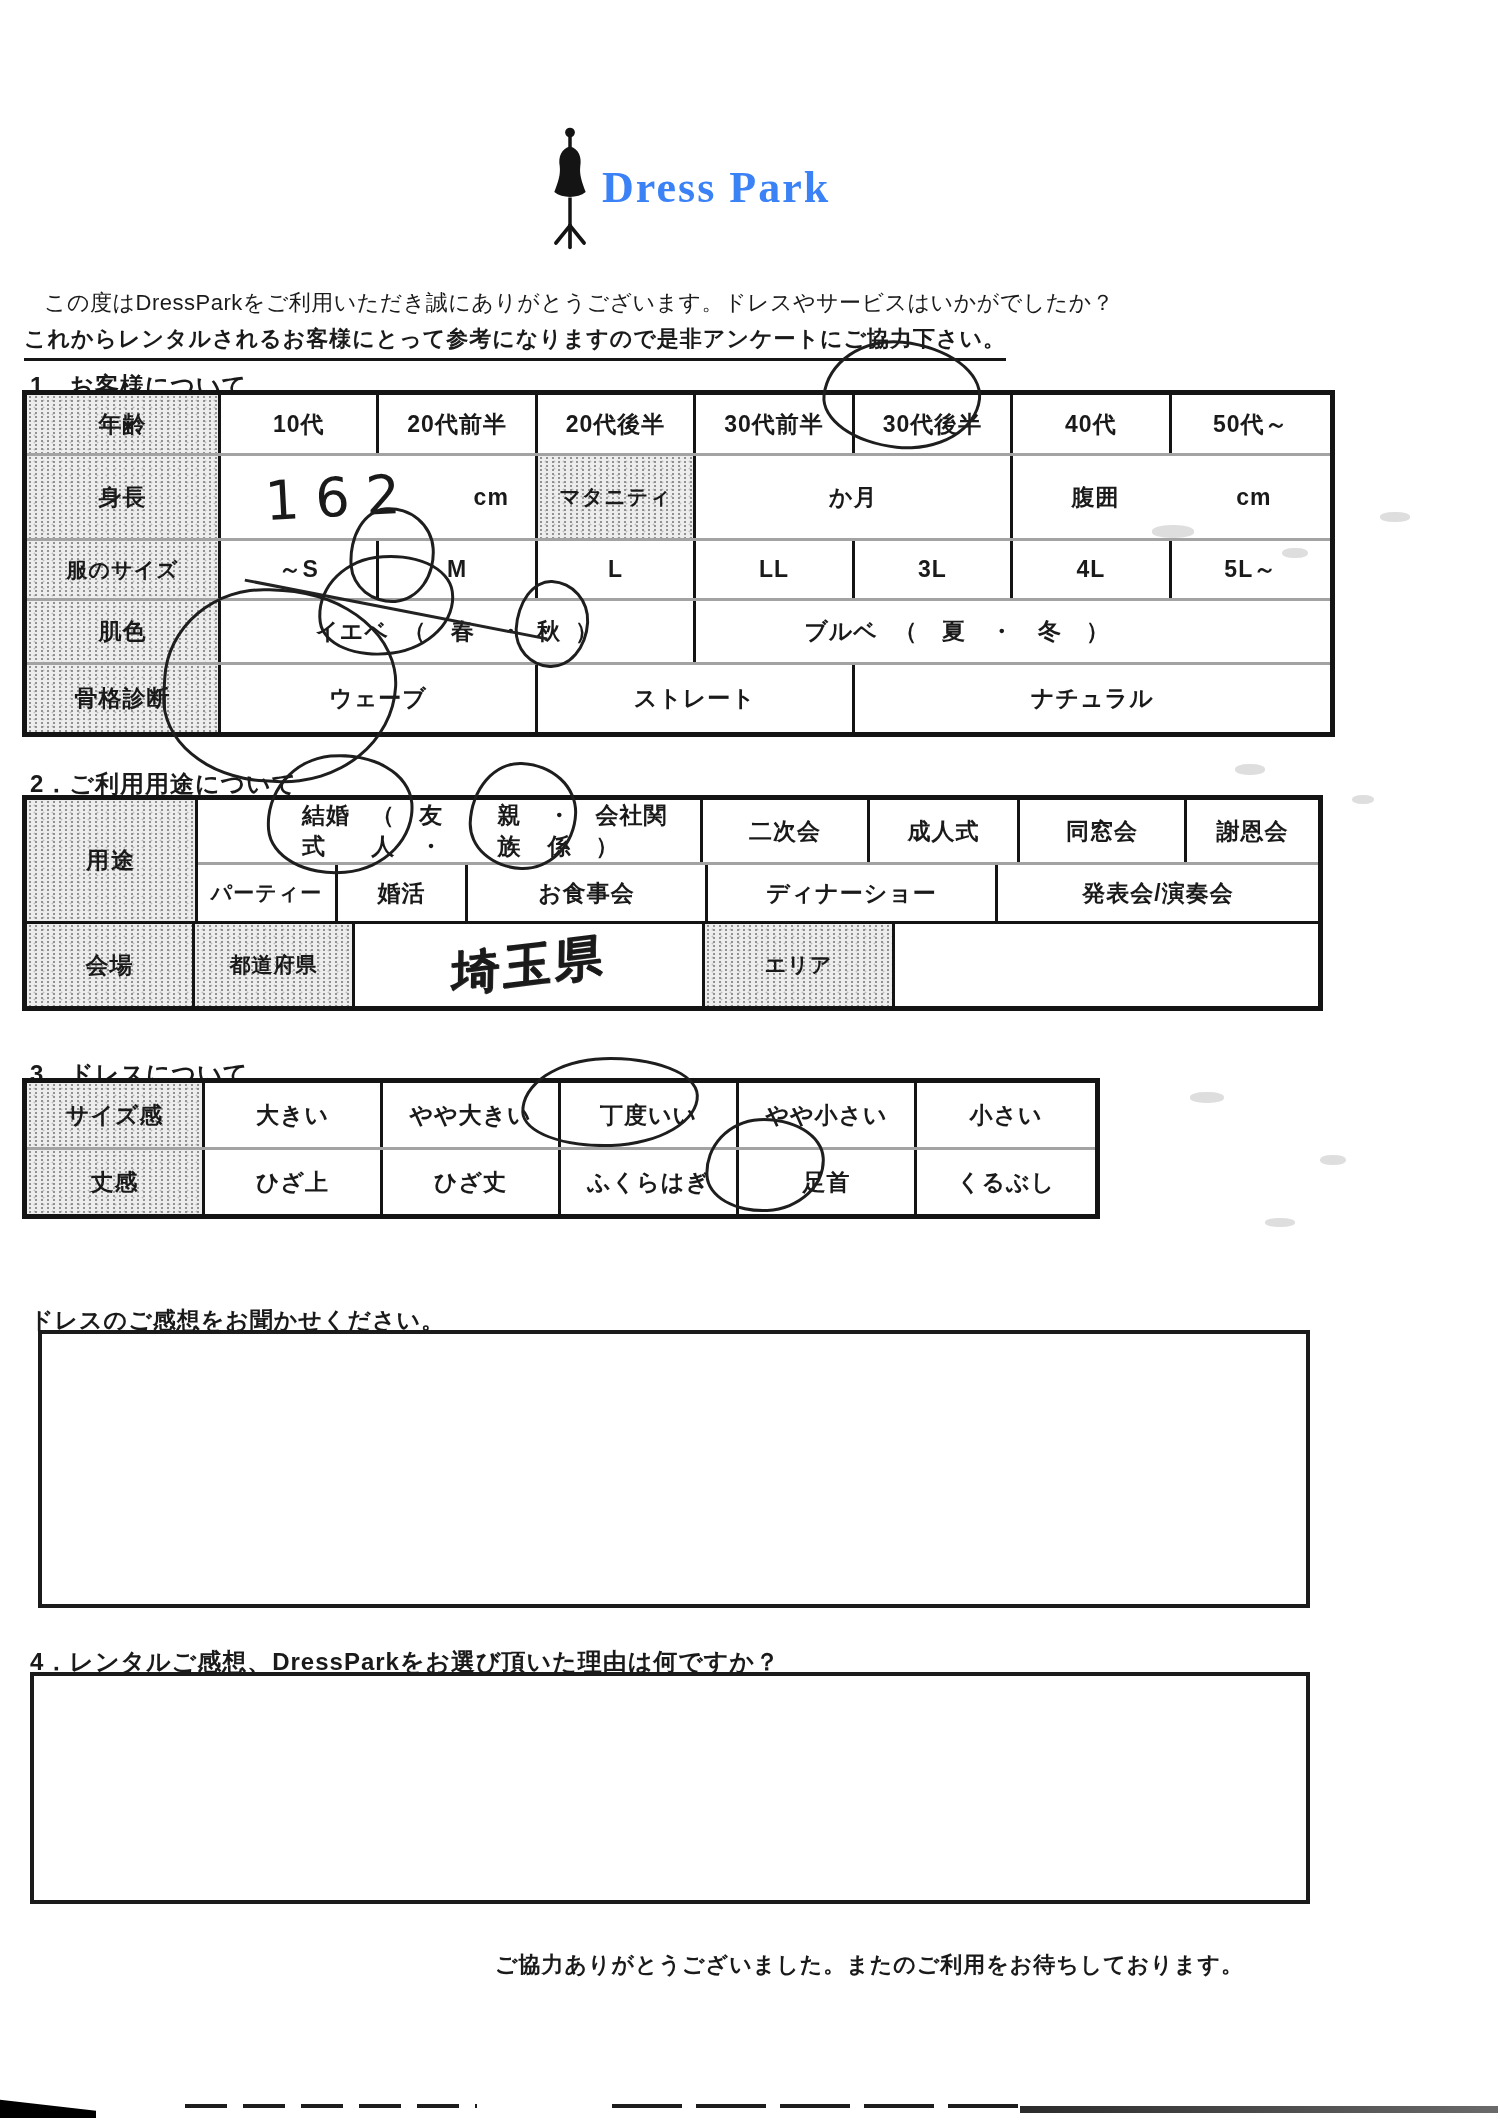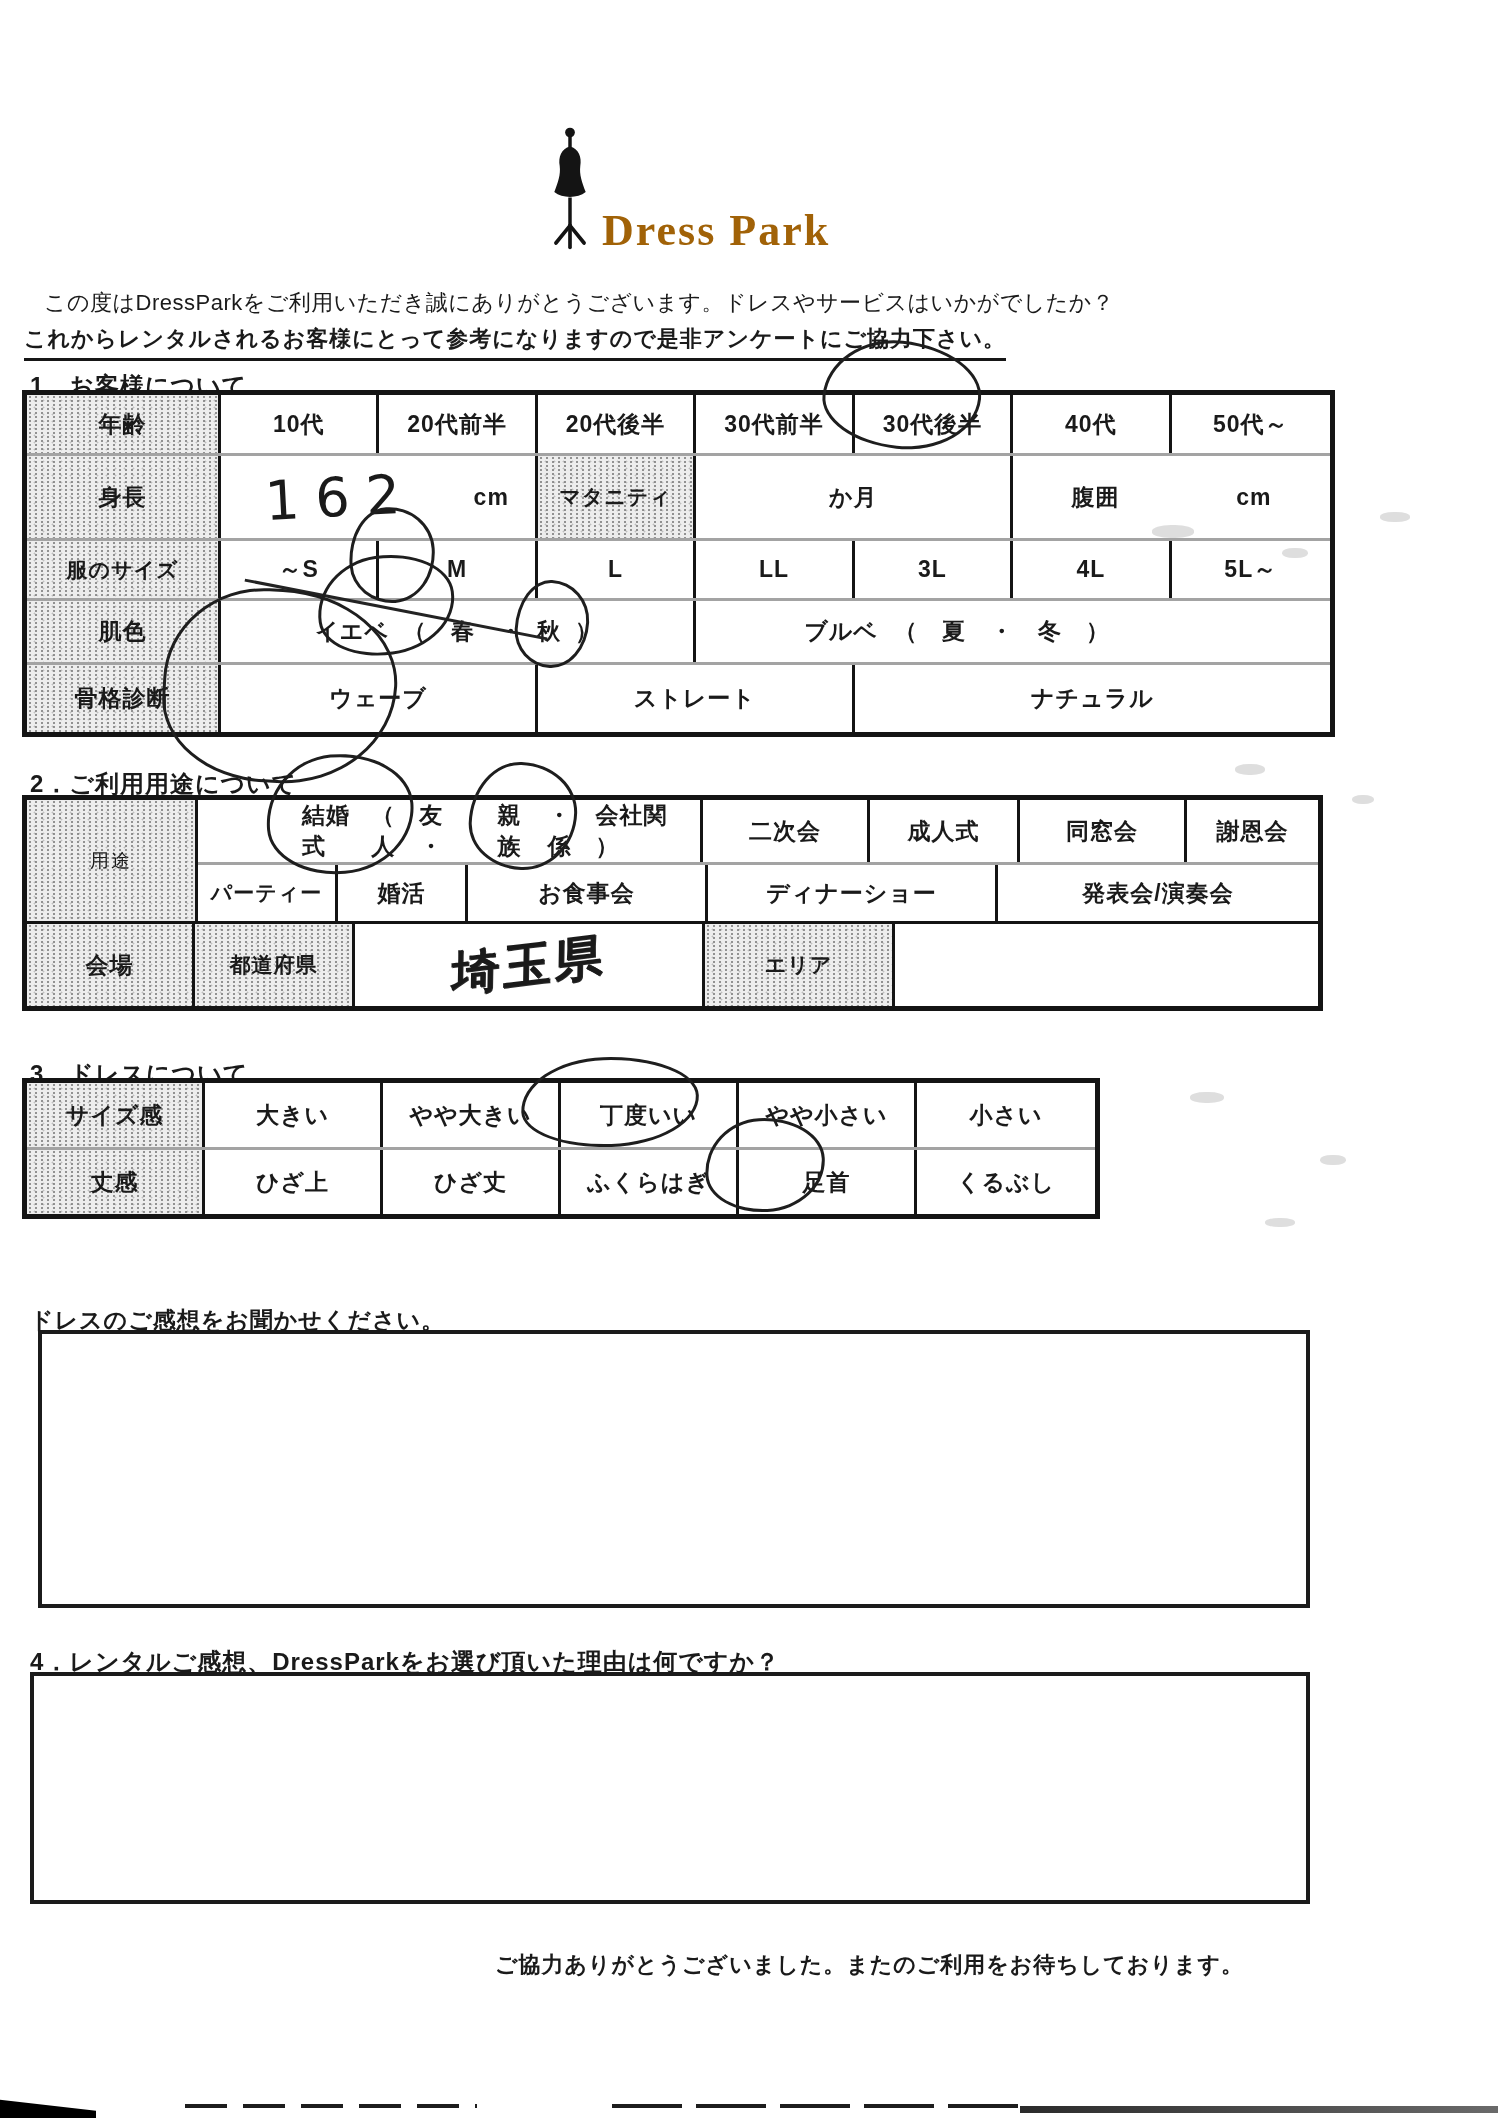--- a/index.html
+++ b/index.html
@@ -3,21 +3,21 @@
 <meta charset="utf-8">
 <style>
   html,body{margin:0;padding:0;background:#d8d8d8;}
   .page{position:relative;width:1500px;height:2127px;background:#ffffff;overflow:hidden;
         font-family:"Liberation Sans",sans-serif;color:#1a1a1a;margin:0 auto;}
   .abs{position:absolute;}
   
   .logo{left:548px;top:126px;display:flex;align-items:flex-start;}
   .dress-icon{width:44px;height:130px;}
   .brand{font-family:"Liberation Serif","DejaVu Serif",serif;font-weight:700;font-size:44px;
-         letter-spacing:2px;margin:79px 0 0 10px;color:#a16207;}
+         letter-spacing:2px;margin:36px 0 0 10px;color:#3b82f6;}
   
   .intro1{left:24px;top:266px;font-size:22px;font-weight:500;letter-spacing:.5px;width:1300px;margin-left:20px;}
   .intro2{left:24px;top:302px;font-size:22px;font-weight:800;letter-spacing:1px;
           border-bottom:3px solid #161616;padding-bottom:4px;}
   .shead{font-size:24px;font-weight:800;letter-spacing:1px;}
   
   .tbl{border:5px solid #141414;box-sizing:border-box;background:#fff;}
   .trow{display:grid;border-bottom:3px solid #a3a3a3;}
   .trow:last-child{border-bottom:none;}
   .cell{border-right:3px solid #141414;display:flex;align-items:center;justify-content:center;
@@ -28,21 +28,21 @@
                         radial-gradient(circle,rgba(120,120,120,.4) .7px,rgba(0,0,0,0) 1.2px);
        background-size:6px 4px,9px 7px;background-position:0 0,3px 2px;}
   
   .t1{left:22px;top:390px;width:1313px;}
   .t1 .trow{grid-template-columns:194px repeat(7,1fr);}
   .t1 .r1{height:58px}.t1 .r2{height:82px}.t1 .r3{height:57px}.t1 .r4{height:61px}.t1 .r5{height:67px}
   
   .t2{left:22px;top:795px;width:1301px;}
   .t2top{display:flex;border-bottom:3px solid #141414;}
   .t2lab{width:168px;border-right:3px solid #141414;display:flex;align-items:center;justify-content:center;
-         font-size:19px;font-weight:400;letter-spacing:2px;}
+         font-size:23px;font-weight:700;letter-spacing:2px;}
   .t2rows{flex:1;}
   .t2 .ra{grid-template-columns:505px 167px 150px 167px 1fr;height:62px;}
   .t2 .rb{grid-template-columns:140px 130px 240px 290px 1fr;height:56px;border-bottom:none;}
   .t2 .rv{grid-template-columns:168px 160px 350px 190px 1fr;height:82px;border-bottom:none;}
   
   .t3{left:22px;top:1078px;width:1078px;}
   .t3 .trow{grid-template-columns:178px repeat(5,1fr);height:64px;}
   
   .tok{position:relative;display:inline-block;}
   .circ{position:absolute;display:block;border:3.5px solid #1e1e1e;

